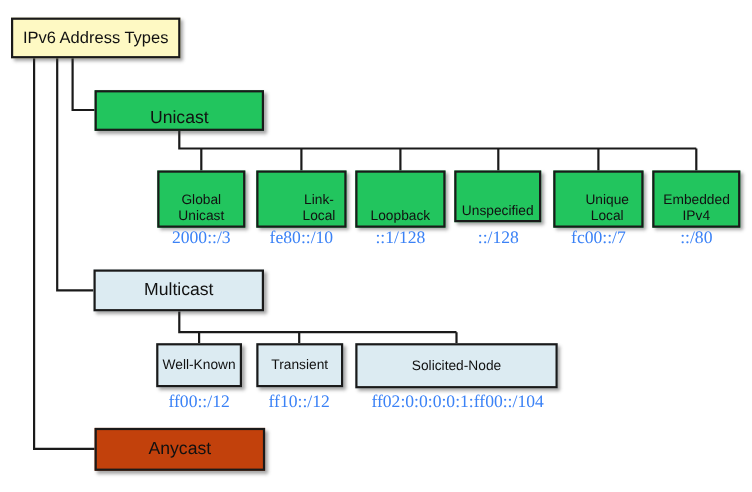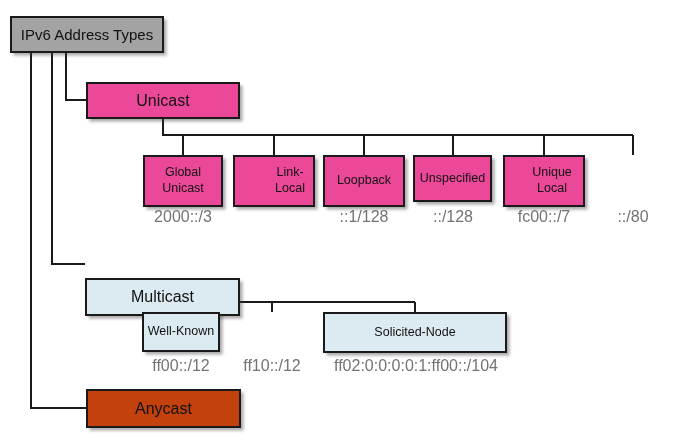--- a/index.html
+++ b/index.html
@@ -27,43 +27,44 @@
     box-sizing: border-box;
     border: 2px solid #1a1a1a;
     box-shadow: 2.5px 2.5px 3px rgba(60,60,60,0.45);
     display: flex;
     align-items: center;
     justify-content: center;
     text-align: center;
     color: #111111;
   }
   .root-node {
-    background: #a3a3a3;
+    background: #fef9c3;
     font-size: 15px;
   }
   .cat-node {
     font-size: 16px;
   }
   .child-node {
     font-size: 12.5px;
     line-height: 1.25;
   }
-  .fill-unicast { background: #ec4899; }
+  .fill-unicast { background: #22c55e; align-items: flex-end; }
   .fill-multicast { background: #dcebf2; }
   .fill-anycast { background: #c2410c; }
   .wrap2 {
     display: inline-block;
     width: 60px;
   }
   .prefix {
     position: absolute;
     font-size: 16px;
-    color: #737373;
+    color: #3b82f6;
     text-align: center;
     white-space: nowrap;
+    font-family: Liberation Serif, serif;
   }
 </style>
 </head>
 <body>
 
 <div class="canvas">
 
   <svg class="connectors" viewBox="0 0 684 447" xmlns="http://www.w3.org/2000/svg">
     <g stroke="#1a1a1a" stroke-width="2" fill="none">
 
@@ -104,33 +105,40 @@
   </div>
   <div class="node child-node fill-unicast" style="left:323px; top:155px; width:82px; height:52px;">
     <span>Loopback</span>
   </div>
   <div class="node child-node fill-unicast" style="left:413px; top:155px; width:79px; height:47px;">
     <span>Unspecified</span>
   </div>
   <div class="node child-node fill-unicast" style="left:503px; top:155px; width:82px; height:52px;padding-left:16px;">
     <span class="wrap2">Unique Local</span>
   </div>
+  <div class="node child-node fill-unicast" style="left:593px; top:155px; width:80px; height:52px;">
+    <span class="wrap2">Embedded IPv4</span>
+  </div>
 
   <div class="prefix" style="left:128px; top:208px; width:110px;">2000::/3</div>
+  <div class="prefix" style="left:219px; top:208px; width:110px;">fe80::/10</div>
   <div class="prefix" style="left:309px; top:208px; width:110px;">::1/128</div>
   <div class="prefix" style="left:398px; top:208px; width:110px;text-align:center;">::/128</div>
   <div class="prefix" style="left:489px; top:208px; width:110px;">fc00::/7</div>
   <div class="prefix" style="left:578px; top:208px; width:110px;">::/80</div>
 
-  <div class="node cat-node fill-multicast" style="left:85px; top:245px; width:155px; height:38px;margin-top:33px;">
+  <div class="node cat-node fill-multicast" style="left:85px; top:245px; width:155px; height:38px;">
     <span>Multicast</span>
   </div>
 
   <div class="node child-node fill-multicast" style="left:142px; top:312px; width:78px; height:40px;">
     <span>Well-Known</span>
+  </div>
+  <div class="node child-node fill-multicast" style="left:233px; top:312px; width:79px; height:40px;">
+    <span>Transient</span>
   </div>
   <div class="node child-node fill-multicast" style="left:323px; top:312px; width:184px; height:41px;">
     <span>Solicited-Node</span>
   </div>
 
   <div class="prefix" style="left:126px; top:357px; width:110px;">ff00::/12</div>
   <div class="prefix" style="left:217px; top:357px; width:110px;">ff10::/12</div>
   <div class="prefix" style="left:311px; top:357px; width:210px;">ff02:0:0:0:0:1:ff00::/104</div>
 
   <div class="node cat-node fill-anycast" style="left:86px; top:389px; width:155px; height:39px;">

